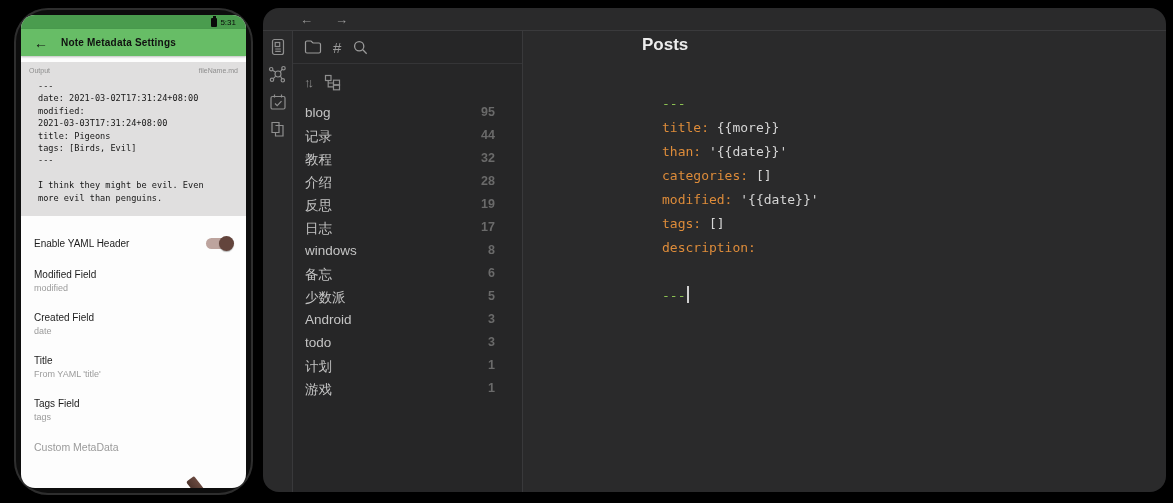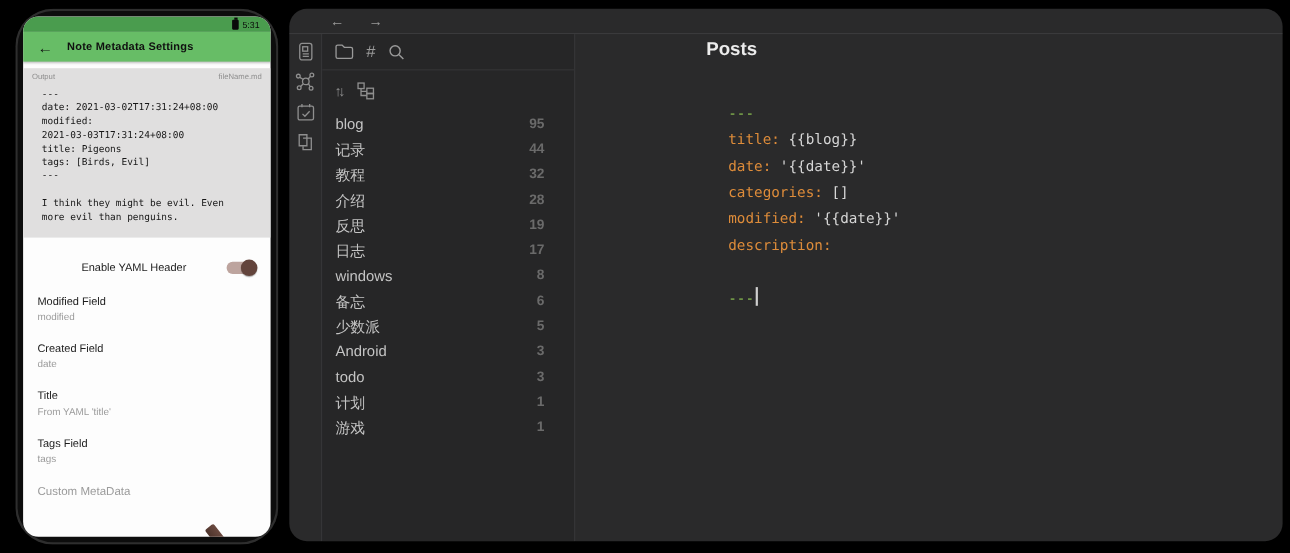--- a/index.html
+++ b/index.html
@@ -18,21 +18,21 @@
   .battery:before { content:""; position:absolute; top:-2px; left:1.5px; width:3px; height:2px; background:#0a0a0a; }
   .appbar { height:27px; background:#67bd66; display:flex; align-items:center; gap:13px;
             padding:0 13px; color:#101010; flex:none; box-shadow:0 1px 2px rgba(0,0,0,.25); z-index:2; }
   .appbar .back { font-size:14px; font-weight:bold; cursor:default; }
   .appbar .ttl  { font-size:10px; font-weight:bold; letter-spacing:.2px; }
   .output-box { background:#e0dfdf; padding:5px 8px 12px 8px; margin-top:6px; flex:none; }
   .output-head { display:flex; justify-content:space-between; color:#8e8e8e; font-size:7px; }
   .code-block { margin-top:6px; padding-left:9px; font-family:"DejaVu Sans Mono", monospace;
                 font-size:8.6px; line-height:12.4px; color:#161616; white-space:pre-wrap; }
   .psettings { padding:22px 13px 0 13px; position:relative; flex:1; }
-  .toggle-row { display:flex; align-items:flex-end; justify-content:space-between; margin-bottom:20px;margin-left:40px; }
+  .toggle-row { display:flex; align-items:flex-end; justify-content:space-between; margin-bottom:20px; }
   .toggle-row .lab { font-size:10px; color:#1c1c1c; }
   .switch { width:27px; height:11px; background:#bda49e; border-radius:6px; position:relative; flex:none; }
   .switch .knob { position:absolute; right:-1px; top:-2px; width:15px; height:15px;
                   border-radius:50%; background:#63443c; box-shadow:0 1px 1px rgba(0,0,0,.3); }
   .fieldblk { margin-bottom:19px; }
   .fieldblk .flab { font-size:10px; color:#1c1c1c; margin-bottom:3px; }
   .fieldblk .fval { font-size:9px; color:#9b9b9b; }
   .custom-meta { font-size:10.5px; color:#9b9b9b; margin-top:4px; }
   .pencil { position:absolute; right:-16px; bottom:4px; width:72px; height:10px;
             transform:rotate(52deg); transform-origin:left center;
@@ -266,24 +266,25 @@
             <span class="tag-name">游戏</span>
             <span class="tag-count">1</span>
           </div>
         </div>
     </div>
 
     <div class="editor">
       <div class="editor-title">Posts</div>
       <div class="codearea" id="editor-code">
           <div class="cline"><span class="seg dash">---</span></div>
-          <div class="cline"><span class="seg key">title:</span><span class="seg plain"> {{blog}}</span></div>
-          <div class="cline"><span class="seg key">date:</span><span class="seg plain"> '{{date}}'</span></div>
+          <div class="cline"><span class="seg key">title:</span><span class="seg plain"> {{more}}</span></div>
+          <div class="cline"><span class="seg key">than:</span><span class="seg plain"> '{{date}}'</span></div>
           <div class="cline"><span class="seg key">categories:</span><span class="seg plain"> []</span></div>
           <div class="cline"><span class="seg key">modified:</span><span class="seg plain"> '{{date}}'</span></div>
+          <div class="cline"><span class="seg key">tags:</span><span class="seg plain"> []</span></div>
           <div class="cline"><span class="seg key">description:</span></div>
           <div class="cline"></div>
           <div class="cline"><span class="seg dash">---</span><span class="cursor"></span></div>
         </div>
     </div>
 
   </div>
 </div>
 
 </body></html>

